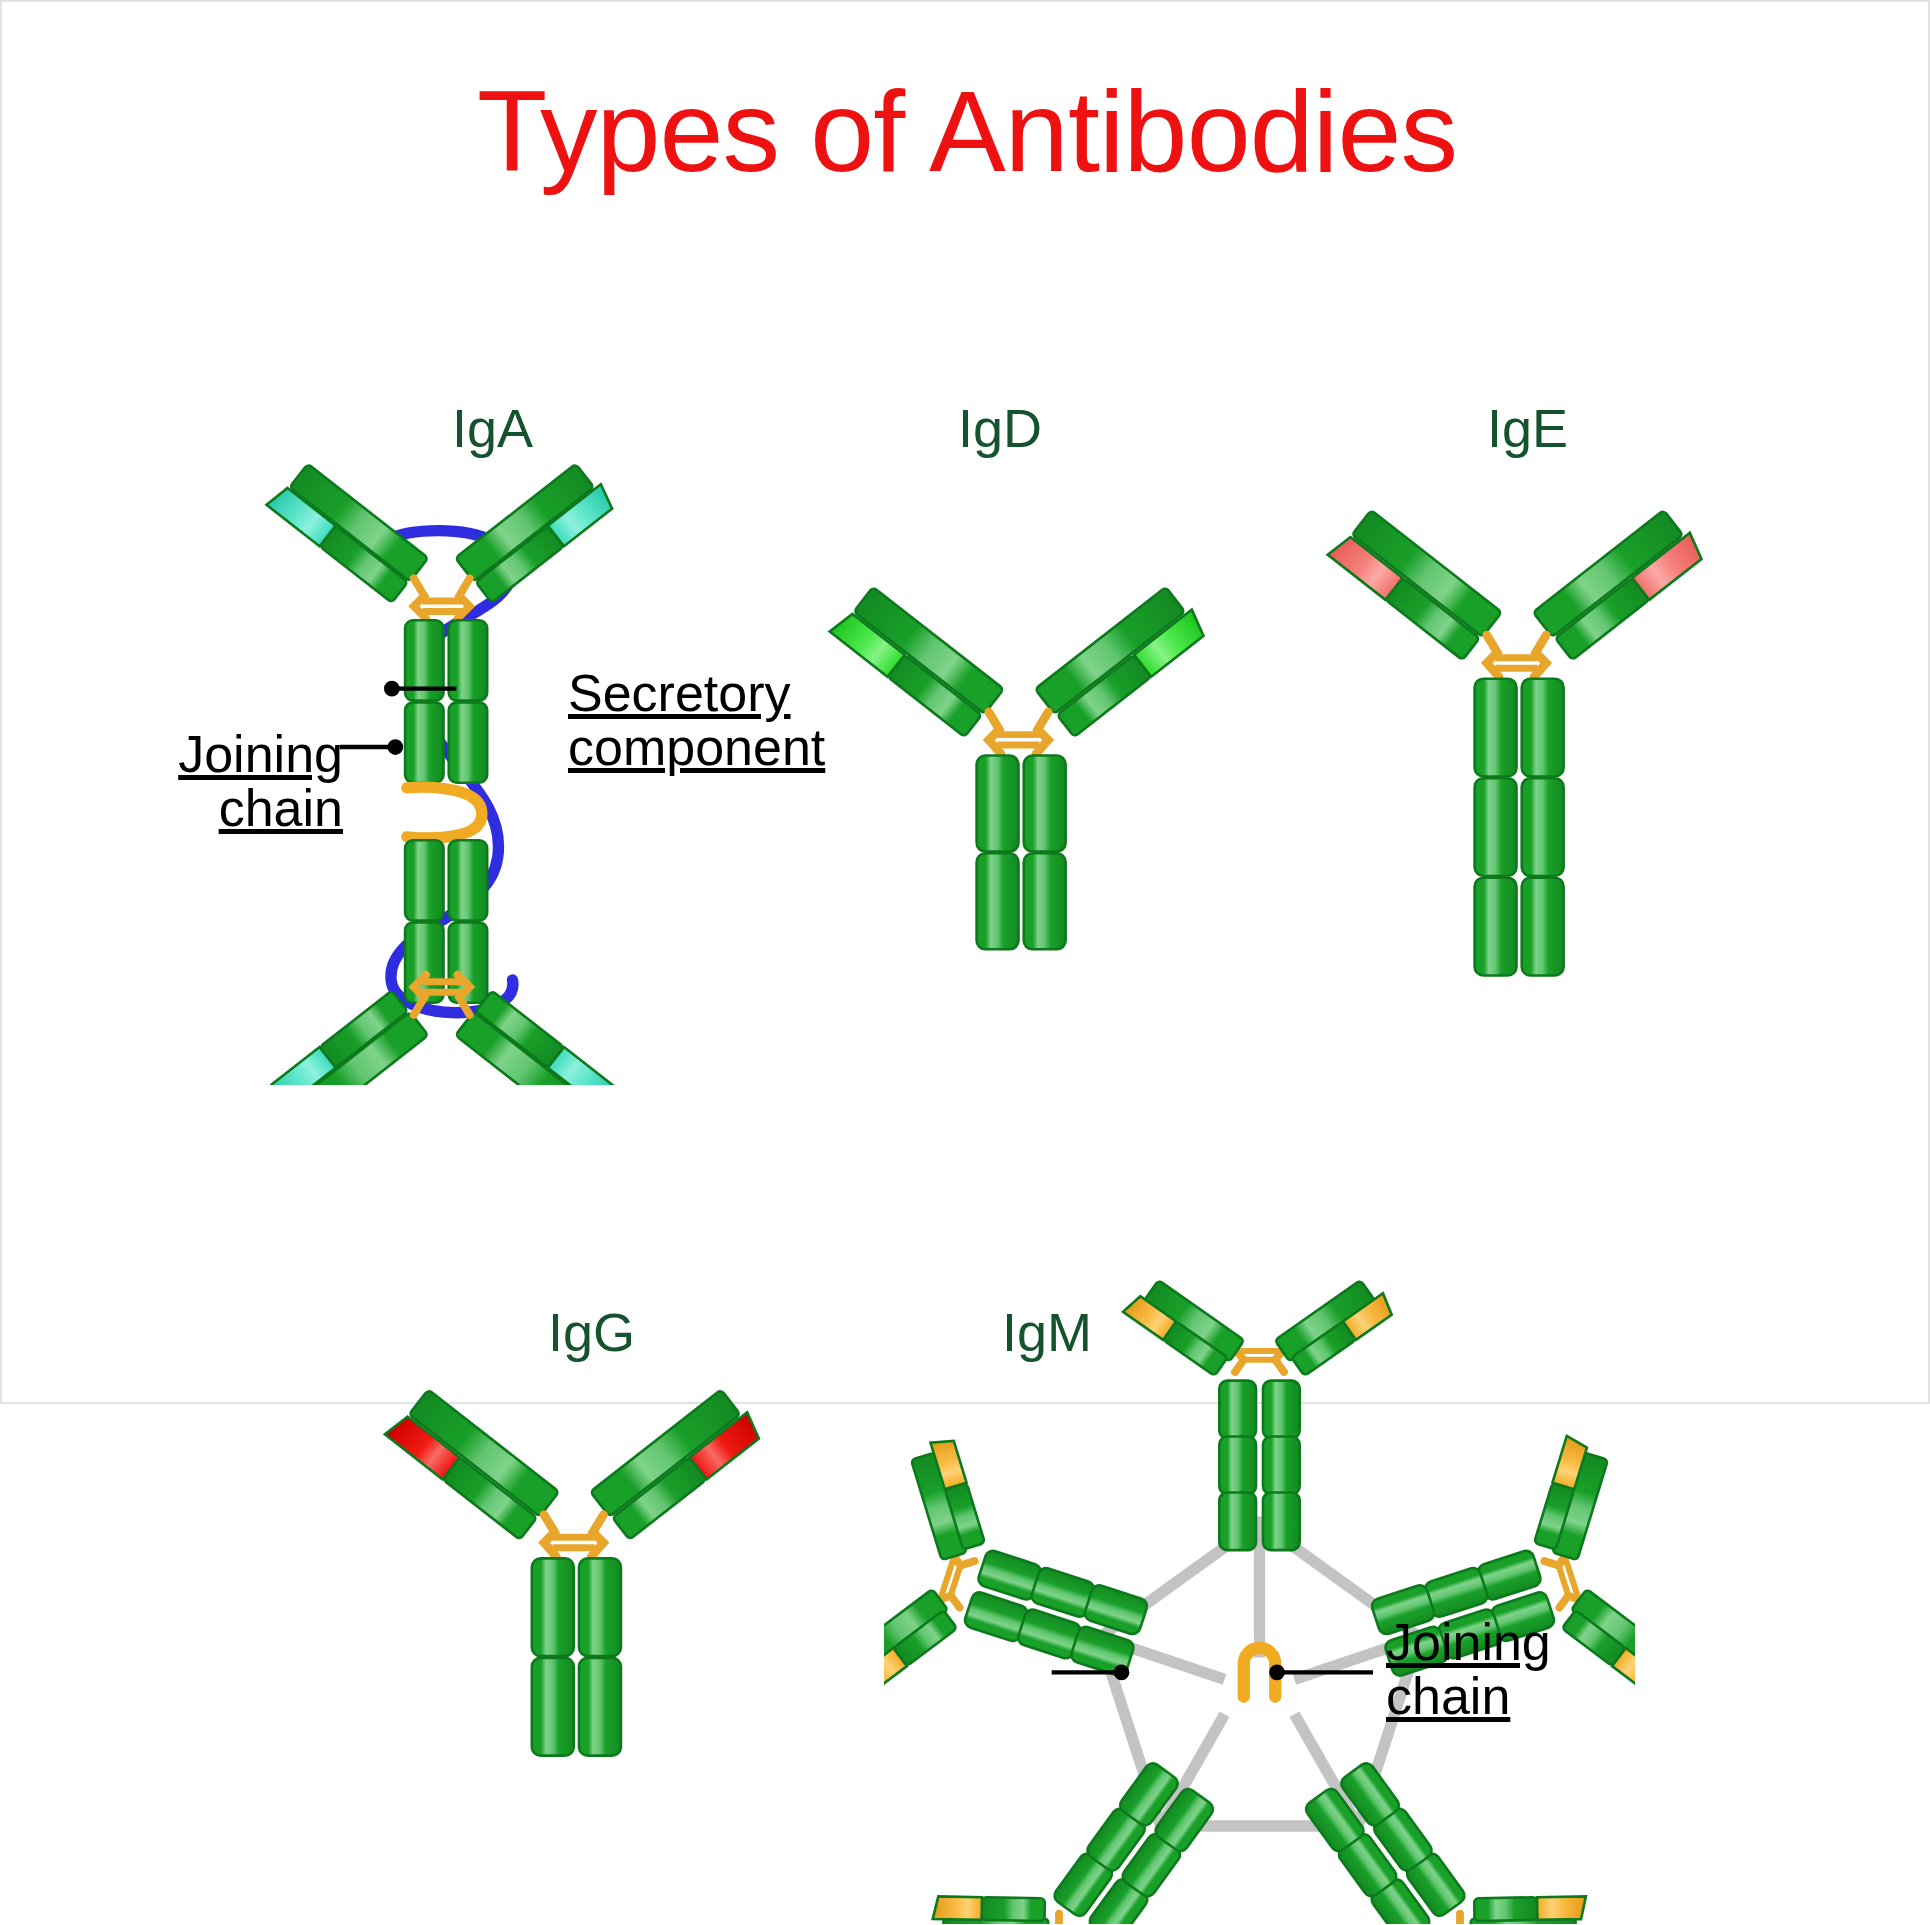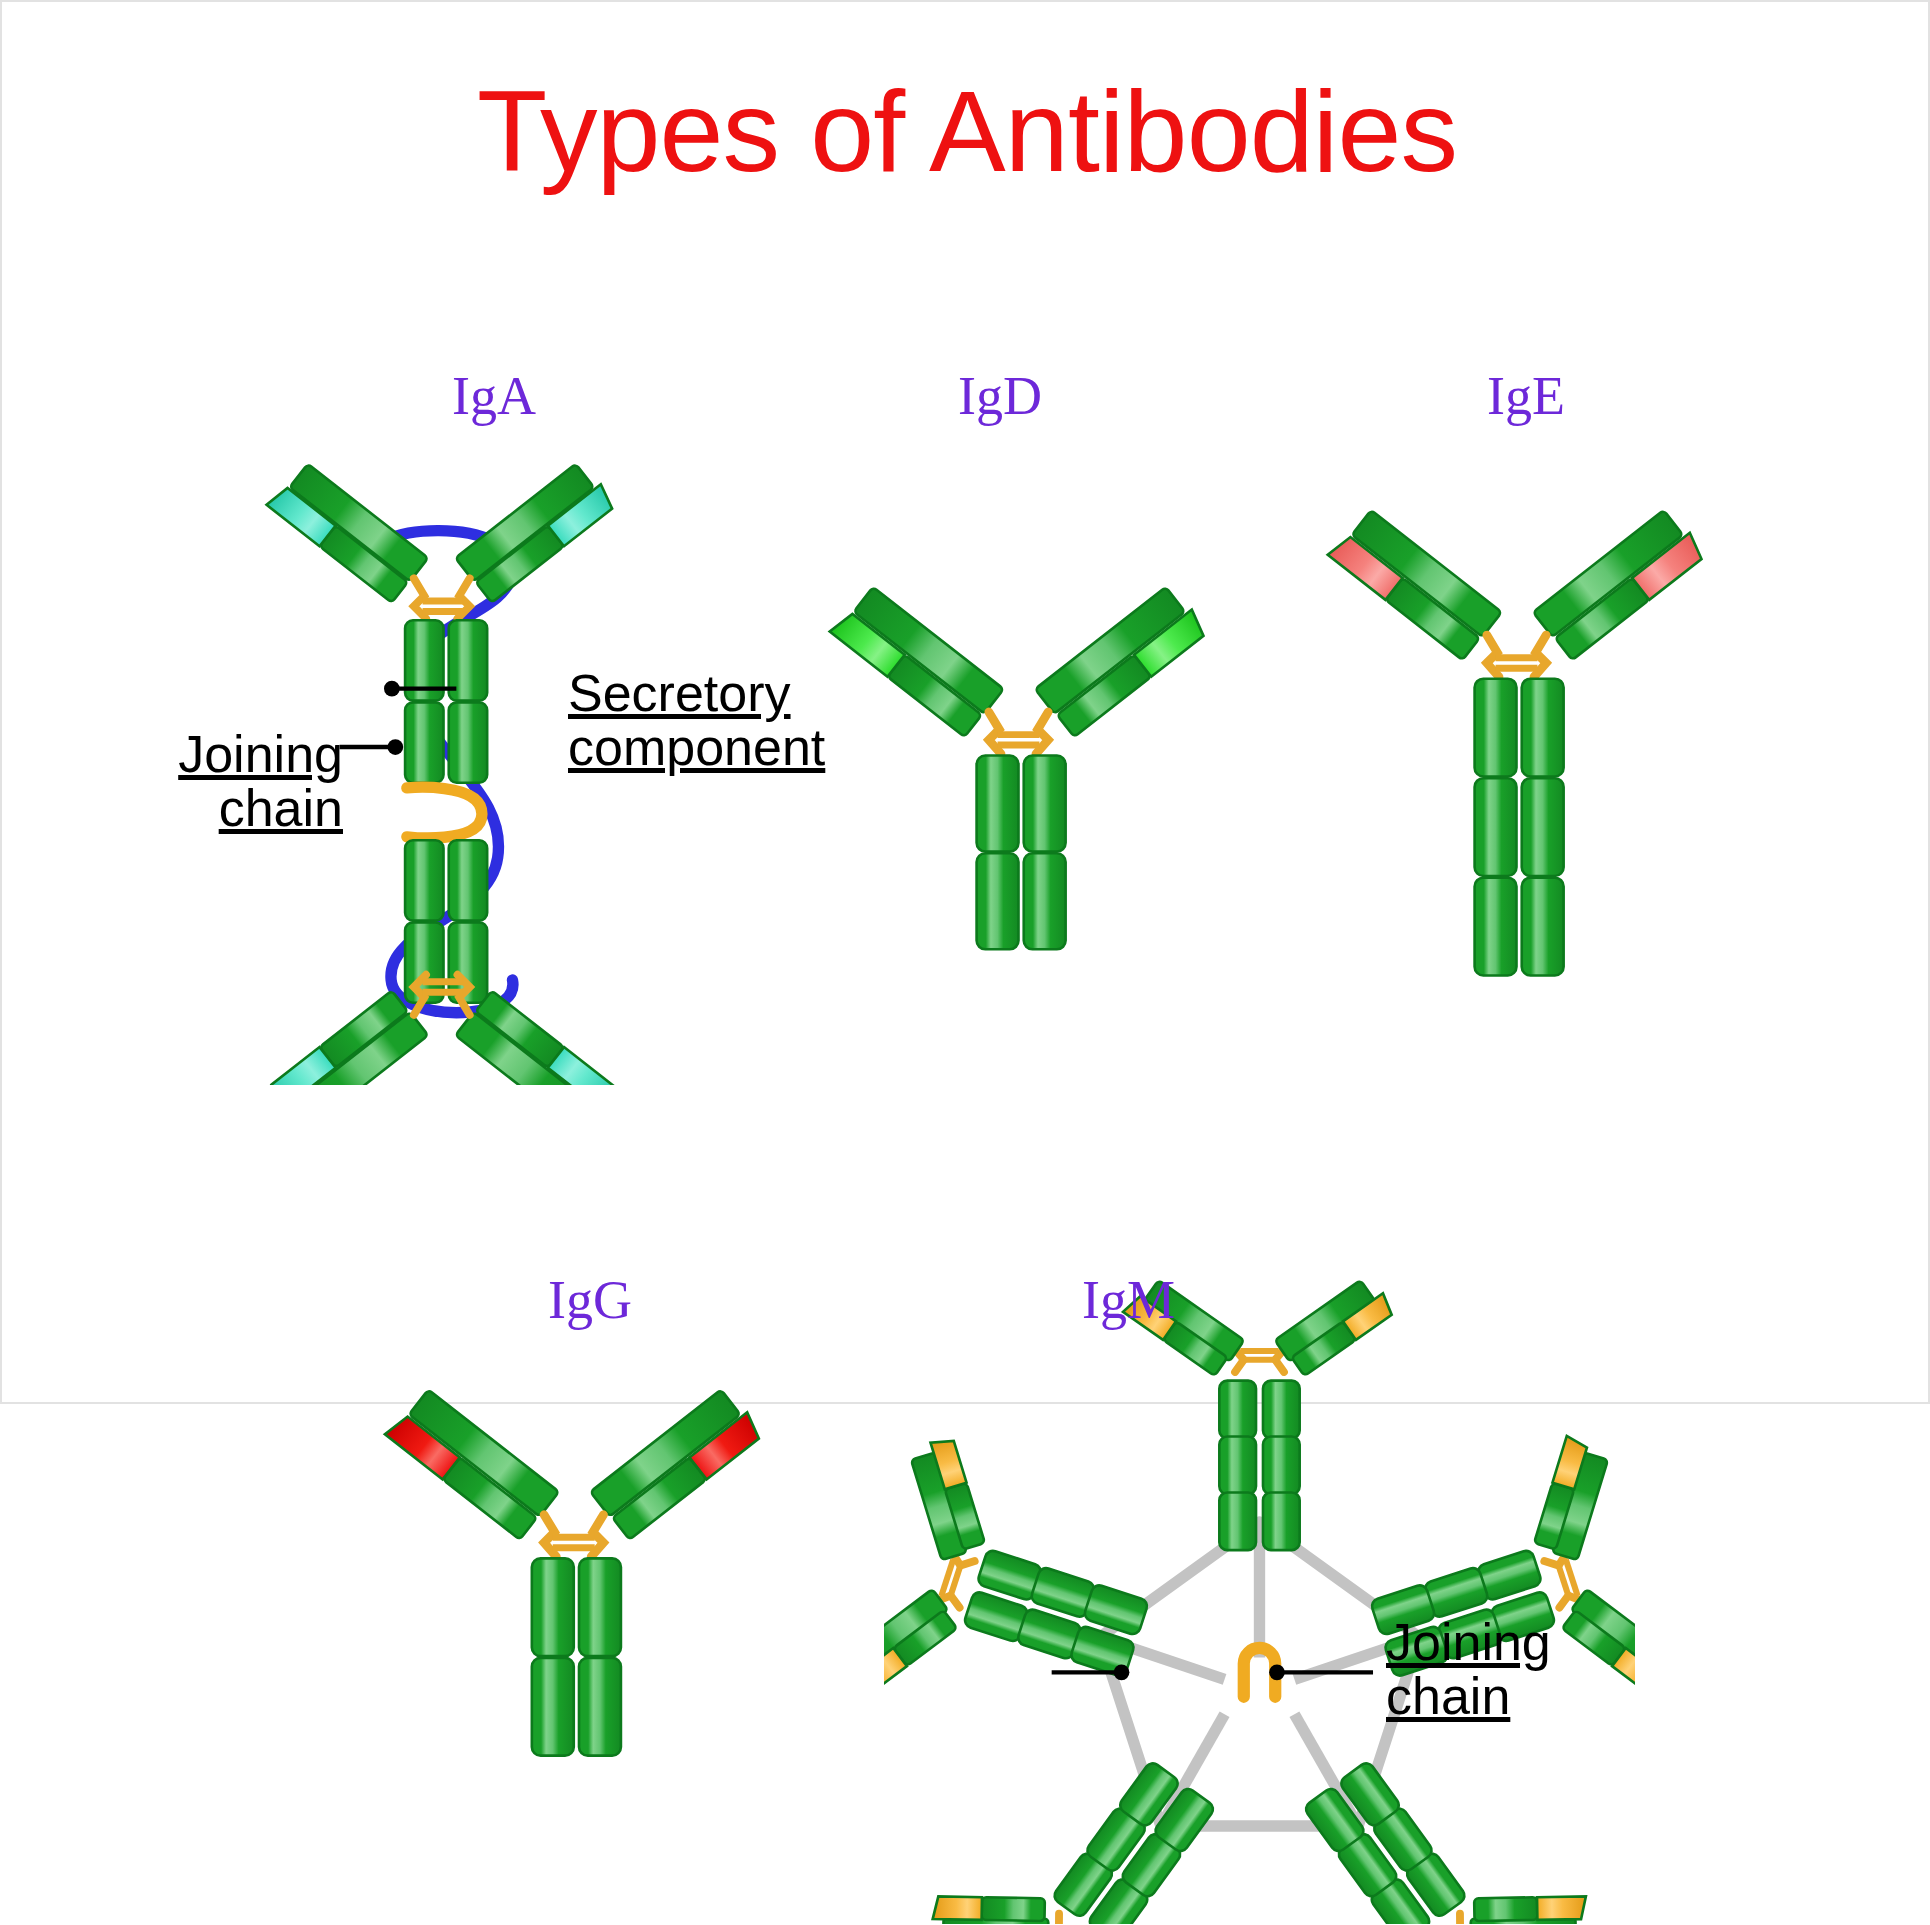--- a/index.html
+++ b/index.html
@@ -29,25 +29,26 @@
     text-align: center;
     color: #ee1111;
     font-size: 115px;
     font-family: "Liberation Sans", sans-serif;
     font-weight: normal;
     letter-spacing: -0.9px;
     line-height: 1;
   }
   .ig-heading {
     position: absolute;
-    color: #6d28d9;
+    color: #14532d;
     font-size: 54px;
-    font-family: Liberation Serif, serif;
+    font-family: Liberation Sans, sans-serif;
     white-space: nowrap;
     line-height: 1;
+    margin-top: 32px;
   }
   .callout {
     position: absolute;
     color: #000000;
     font-size: 52px;
     font-family: "Liberation Sans", sans-serif;
     line-height: 1.04;
     white-space: pre-line;
     text-decoration: underline;
   }
@@ -479,20 +480,20 @@
 
       <g>
         <line x1="270" y1="472" x2="192" y2="472" stroke="#000" stroke-width="5"></line>
         <circle cx="272" cy="472" r="9" fill="#000"></circle>
         <line x1="452" y1="472" x2="560" y2="472" stroke="#000" stroke-width="5"></line>
         <circle cx="450" cy="472" r="9" fill="#000"></circle>
       </g>
     </svg>
   </div>
 
-  <div class="ig-heading" style="left:1080px; top:1271px;">IgM</div>
+  <div class="ig-heading" style="left:1000px; top:1271px;">IgM</div>
 
 
   <div class="callout" style="left:1384px; top:1613px; width:253px;">Joining
 chain</div>
 
 </div>
 
 
 </body></html>

